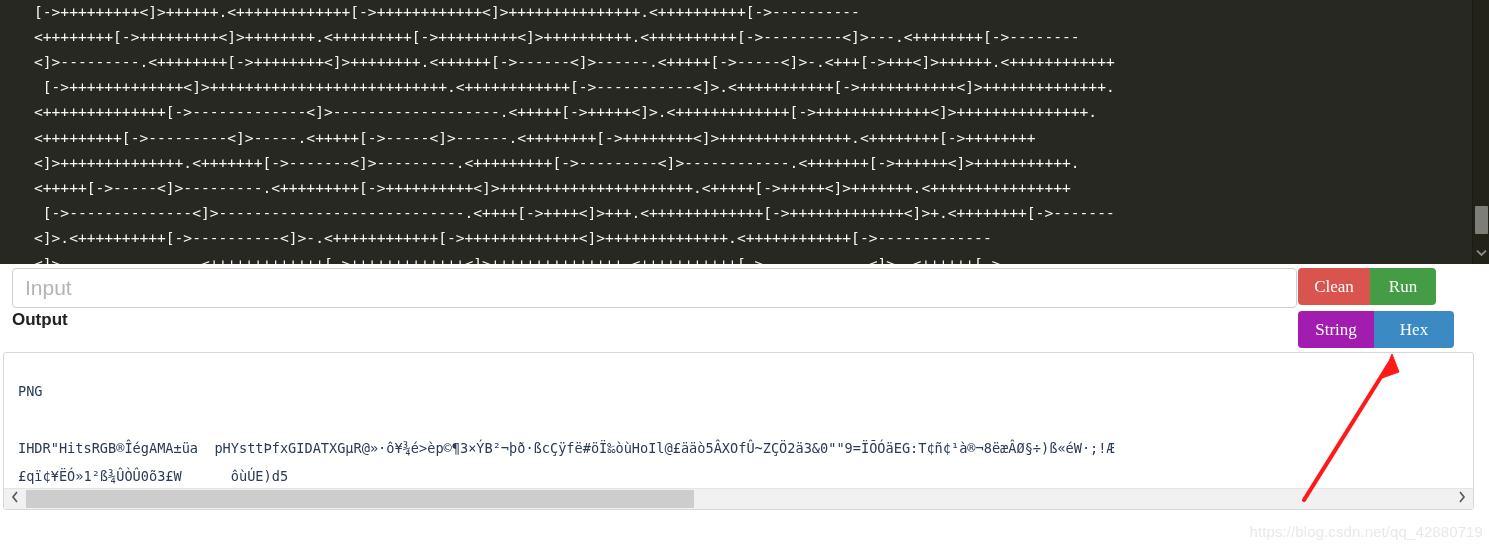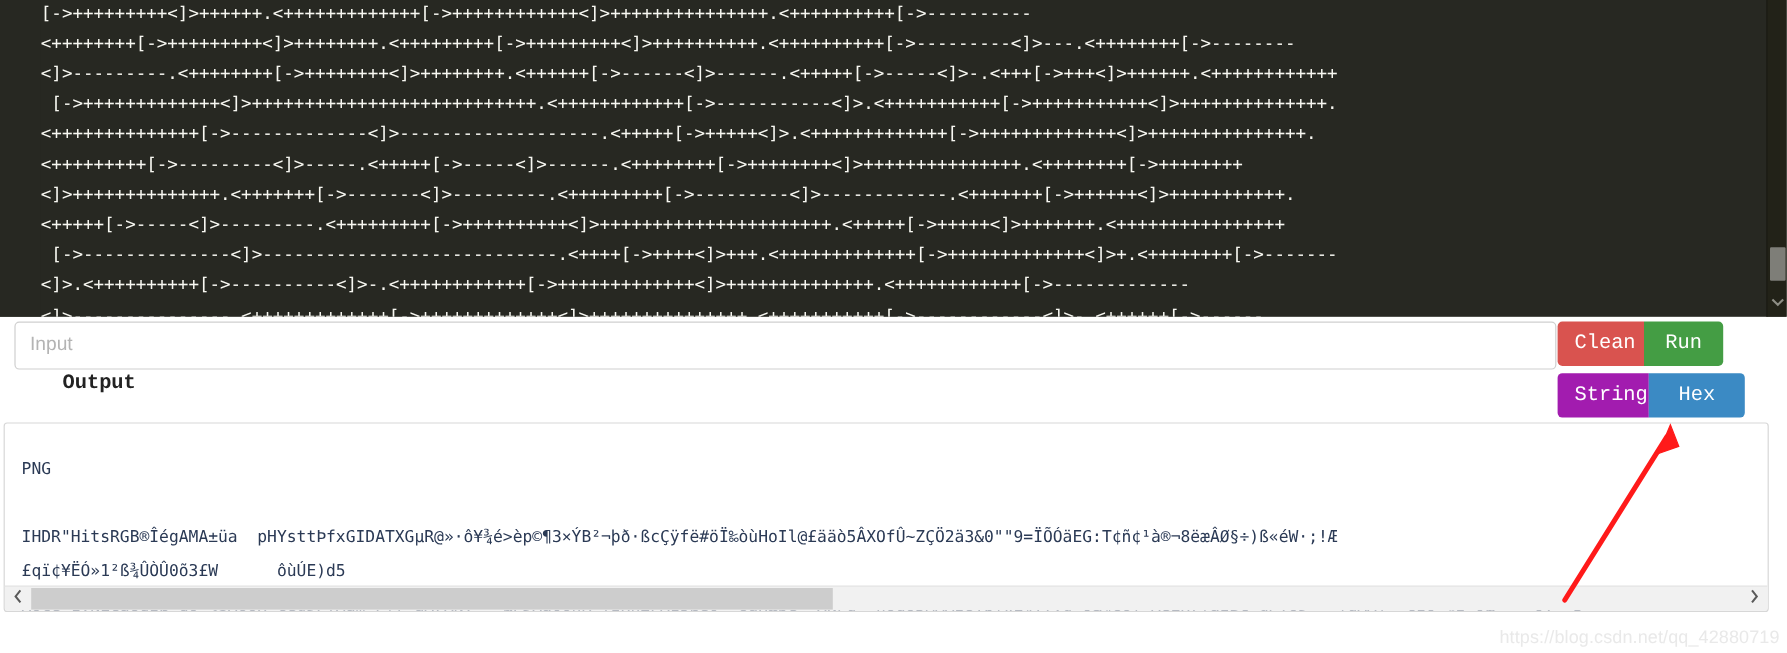--- a/index.html
+++ b/index.html
@@ -47,42 +47,41 @@
 
   
   .input-row {
     position: absolute; left: 0; top: 264px; width: 1489px; height: 46px;
   }
   .input-field {
     position: absolute; left: 12px; top: 4px; width: 1285px; height: 40px;
     border: 1px solid #cfcfcf; border-radius: 4px;
     background: #fff; padding: 0 12px;
     font-family: "Liberation Sans", sans-serif;
-    font-size: 16px; color: #333;
+    font-size: 21px; color: #333;
     outline: none;
   }
   .input-field::placeholder { color: #b4b4b4; }
 
   .btn {
     position: absolute; height: 37px;
     border: none; color: #fff;
-    font-family: Liberation Mono, monospace;
+    font-family: Liberation Serif, serif;
     font-size: 17px; line-height: 37px;
     text-align: center; cursor: pointer;
     padding: 0 14px;
   }
   .btn-clean { left: 1298px; top: 268px; width: 72px; background: #d9534f; border-radius: 4px 0 0 4px; }
   .btn-run   { left: 1370px; top: 268px; width: 66px; background: #449d44; border-radius: 0 4px 4px 0; }
 
   
   .output-label {
     position: absolute; left: 12px; top: 310px;
     font-size: 17px; font-weight: bold; color: #222;
-    font-family: Liberation Mono, monospace;
-    margin-left: 40px;
+    font-family: Liberation Sans, sans-serif;
   }
   .btn-string { left: 1298px; top: 311px; width: 76px; background: #a21caf; border-radius: 4px 0 0 4px; }
   .btn-hex    { left: 1374px; top: 311px; width: 80px; background: #3b8ac4; border-radius: 0 4px 4px 0; }
 
   
   .output-panel {
     position: absolute; left: 3px; top: 352px; width: 1471px; height: 158px;
     border: 1px solid #d7d7d7; border-radius: 3px;
     background: #fff; overflow: hidden; padding-left: 36px;
   }

